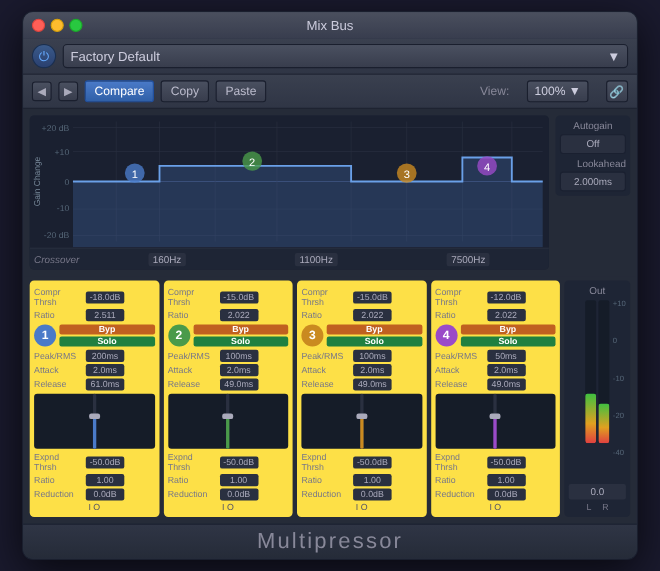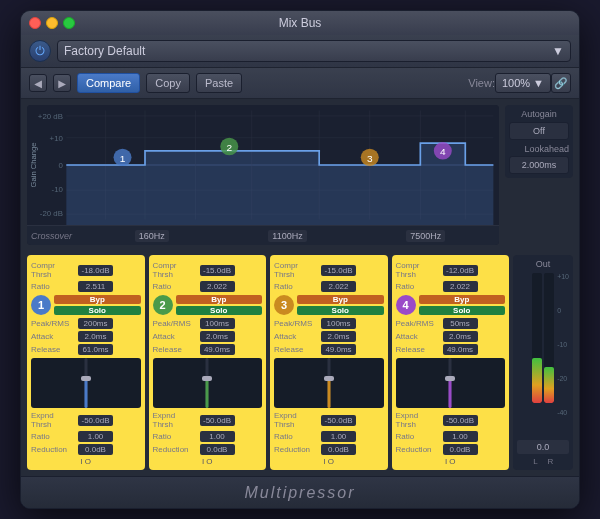--- a/index.html
+++ b/index.html
@@ -106,21 +106,21 @@
       border: 1px solid #1a1f2e;
       border-radius: 3px;
       color: #bbc;
       font-size: 11px;
       cursor: pointer;
       display: flex; align-items: center;
     }
     .view-section {
       display: flex;
       align-items: center;
-      gap: 0;
+      gap: 16px;
       margin-left: auto;
     }
     .view-label {
       color: #889;
       font-size: 11px;
     }
     .view-dropdown {
       height: 20px;
       padding: 0 6px;
       background: linear-gradient(180deg, #4a5060 0%, #383d4d 100%);
@@ -346,25 +346,24 @@
     }
     .bottom-bar {
       background: linear-gradient(180deg, #2f3545 0%, #252b38 100%);
       height: 32px;
       display: flex;
       align-items: center;
       justify-content: center;
       border-top: 1px solid #1a1f2e;
     }
     .plugin-name {
-      font-size: 16px;
+      font-size: 20px;
       color: #889;
       letter-spacing: 2px;
       font-weight: 300;
-      font-style: italic;
     }
     
     .eq-svg {
       width: 100%;
       height: 100%;
     }
   </style>
 </head>
 <body>
 

